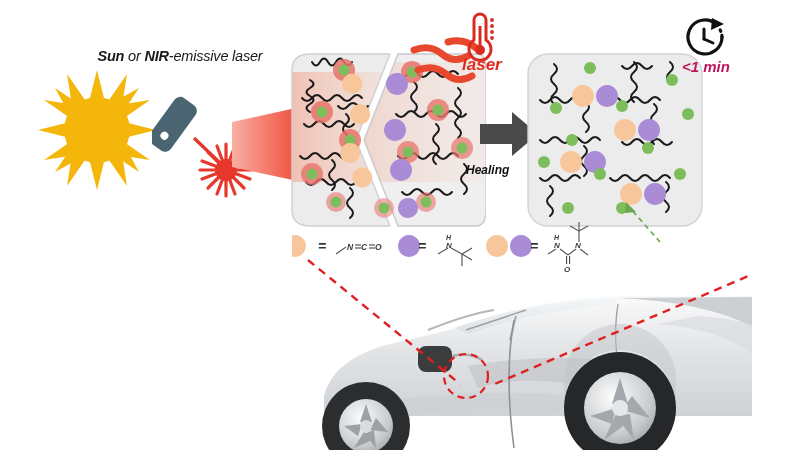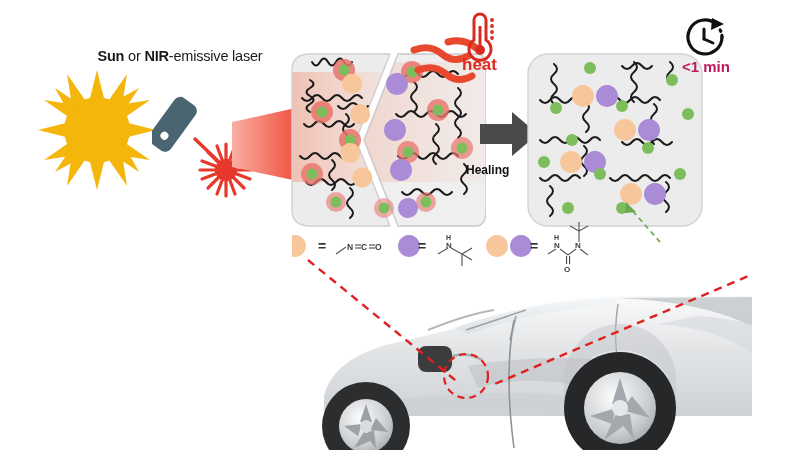--- a/index.html
+++ b/index.html
@@ -9,20 +9,21 @@
   }
   body {
     font-family: "Liberation Sans", sans-serif;
   }
   #stage {
     position: relative;
     width: 752px;
     height: 450px;
     background: #ffffff;
     overflow: hidden;
+    font-style: italic;
   }
   .abs { position: absolute; }
 
   
   #title {
     left: 60px; top: 48px;
     width: 240px;
     text-align: center;
     font-size: 14.5px;
     color: #1a1a1a;
@@ -275,21 +276,21 @@
     <circle cx="22" cy="38" r="5" fill="#D92B1F"></circle>
     <rect x="20.5" y="14" width="3" height="22" fill="#D92B1F"></rect>
     <g fill="#D92B1F">
       <circle cx="34" cy="8" r="1.9"></circle>
       <circle cx="34" cy="14" r="1.9"></circle>
       <circle cx="34" cy="20" r="1.9"></circle>
       <circle cx="34" cy="26" r="1.9"></circle>
     </g>
   </svg>
 
-  <div class="abs" id="heat-label">heat</div>
+  <div class="abs" id="heat-label">laser</div>
 
   <svg class="abs" style="left:478px; top:110px;" width="62" height="52" viewBox="0 0 62 52">
     <polygon points="2,14 34,14 34,2 60,24 34,46 34,34 2,34" fill="#4A4A4A"></polygon>
   </svg>
   <div class="abs" id="healing-label">Healing</div>
 
   <svg class="abs" style="left:526px; top:52px;" width="178" height="176" viewBox="0 0 178 176">
     <rect x="2" y="2" width="174" height="172" rx="20" fill="#ECECEC" stroke="#D2D2D2" stroke-width="1.4"></rect>
 
     <g stroke="#1a1a1a" stroke-width="2" fill="none" stroke-linecap="round">

